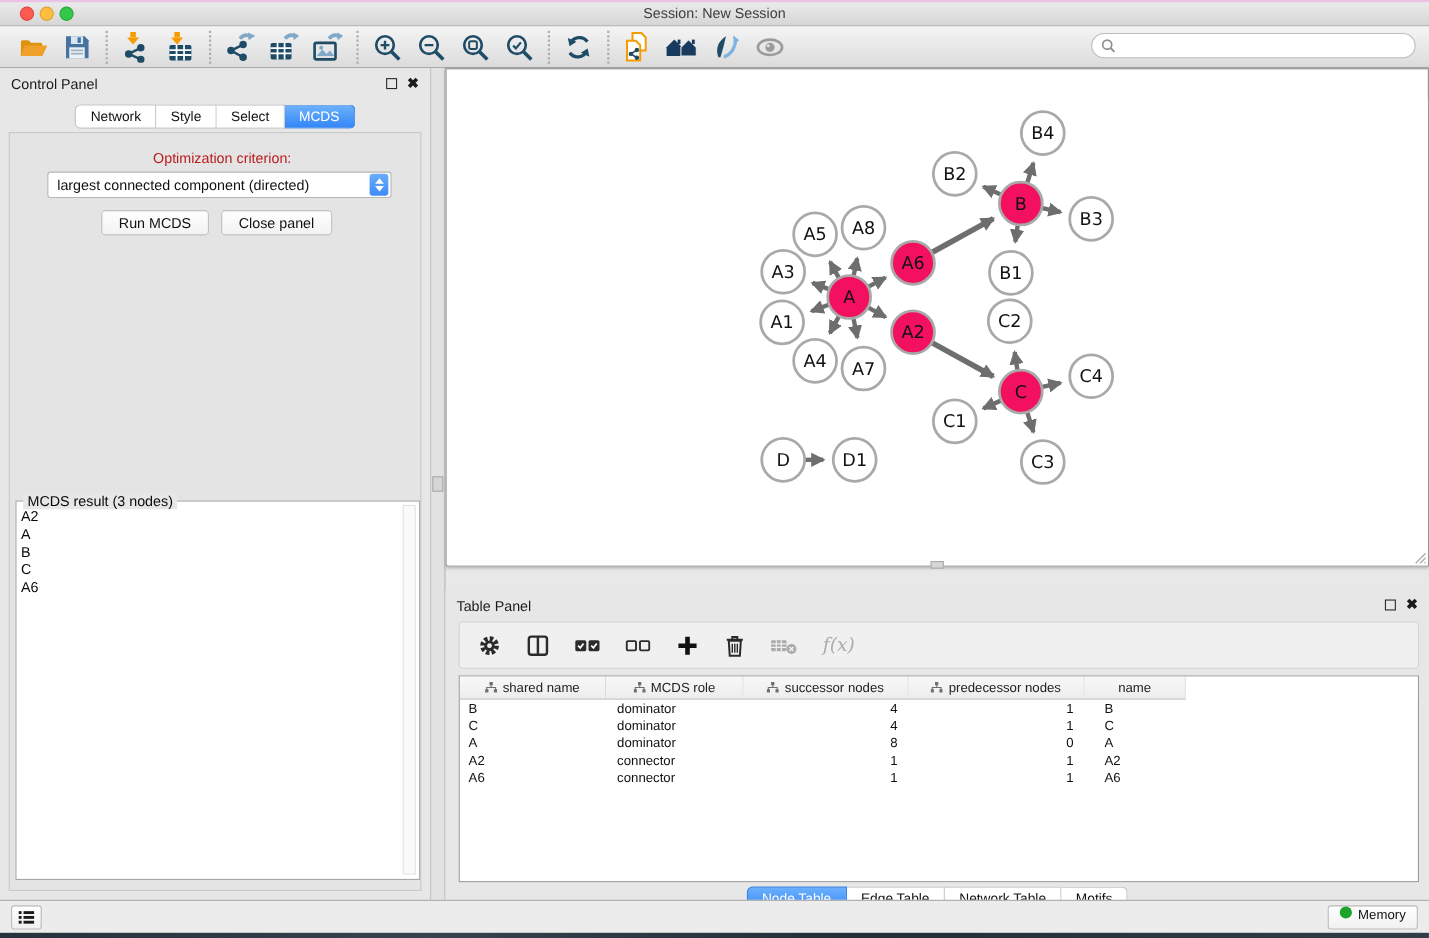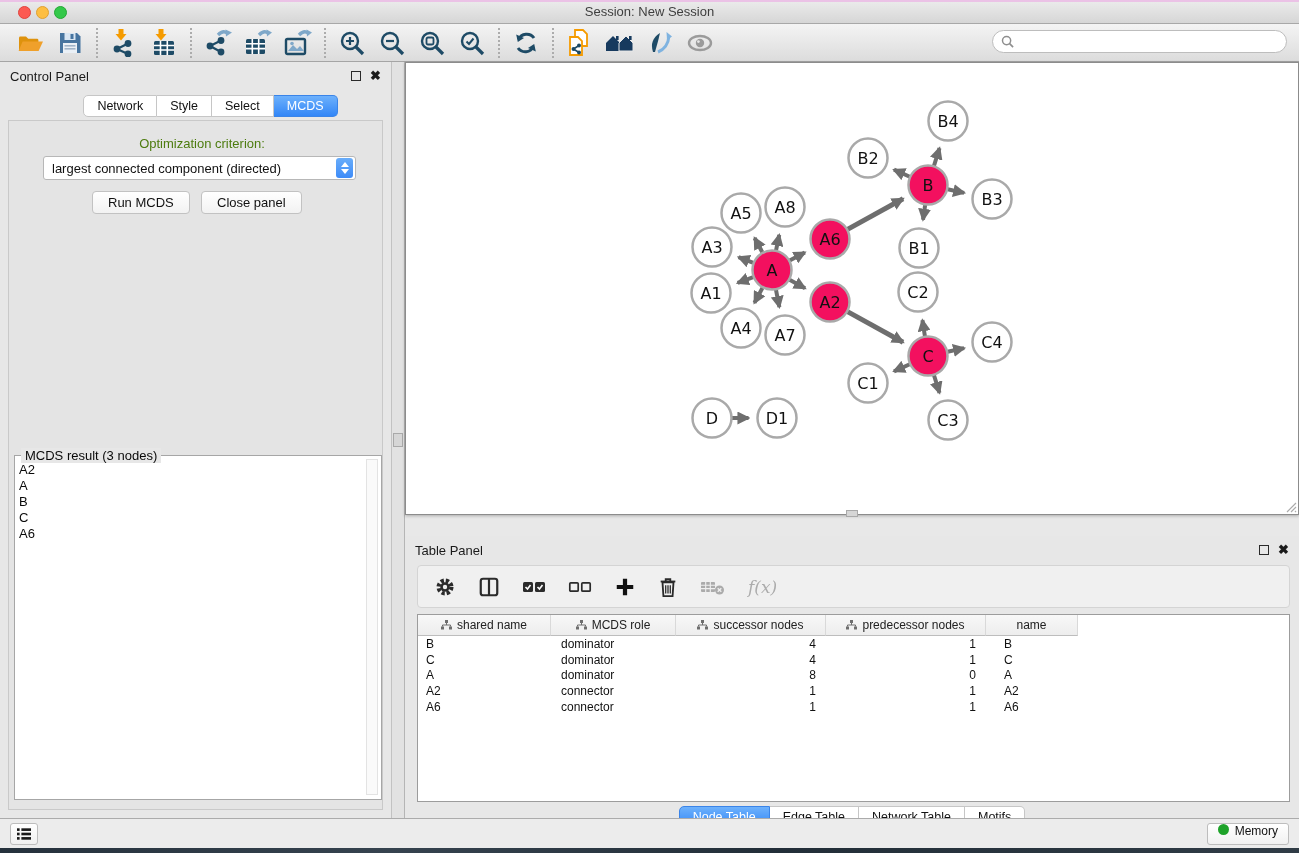--- a/index.html
+++ b/index.html
@@ -40,24 +40,24 @@
   .panel-head-icons { margin-left:auto; display:flex; align-items:center; gap:9px; }
   .float-box { width:10px; height:10px; border:1.6px solid #2A2A2A; background:transparent; }
   .close-x { font-size:13px; font-weight:bold; color:#1A1A1A; line-height:10px; }
 
   .seg { display:inline-flex; }
   .seg-btn { font-family:"Liberation Sans",sans-serif; font-size:12.5px; color:#111; background:#FFFFFF;
     border:1px solid #C6C6C6; border-left:none; padding:3px 13px; cursor:default; }
   .seg-btn:first-child { border-left:1px solid #C6C6C6; border-radius:5px 0 0 5px; }
   .seg-btn:last-child { border-radius:0 5px 5px 0; }
   .seg-btn.active { background:linear-gradient(#6DB1FC,#3286F7); border-color:#3A84E8; color:#FFFFFF; }
-  #cp-tabs-row { left:15px; top:33px; width:391px; text-align:center; }
+  #cp-tabs-row { left:0; top:33px; width:391px; text-align:center; }
 
   #cp-inner { left:8px; top:58px; width:375px; height:690px; background:#E4E4E4; border:1px solid #C9C9C9; }
-  #opt-label { left:0; top:74px; width:391px; text-align:center; font-size:13px; color:#4d7c0f;padding-left:13px; }
+  #opt-label { left:0; top:74px; width:391px; text-align:center; font-size:13px; color:#b91c1c;padding-left:13px; }
   #opt-select { left:43px; top:94px; width:313px; height:24px; background:#FFFFFF;
     border:1px solid #B7B7B7; border-radius:3px; display:flex; align-items:center; }
   #opt-select .sel-text { flex:1; font-size:13px; color:#111; padding-left:8px; white-space:nowrap; overflow:hidden; }
   .stepper { width:17px; height:20px; margin-right:2px; border-radius:3px;
     background:linear-gradient(#69ADFA,#3D8BF8); display:flex; flex-direction:column; align-items:center; justify-content:center; gap:2px; }
   .stepper .up    { width:0;height:0;border-left:4px solid transparent;border-right:4px solid transparent;border-bottom:5px solid #fff; }
   .stepper .down  { width:0;height:0;border-left:4px solid transparent;border-right:4px solid transparent;border-top:5px solid #fff; }
   .mac-btn { position:absolute; height:23px; background:linear-gradient(#FFFFFF,#F2F2F2);
     border:1px solid #C2C2C2; border-radius:4px; font-size:13px; color:#111;
     font-family:"Liberation Sans",sans-serif; padding:0 15px; }

